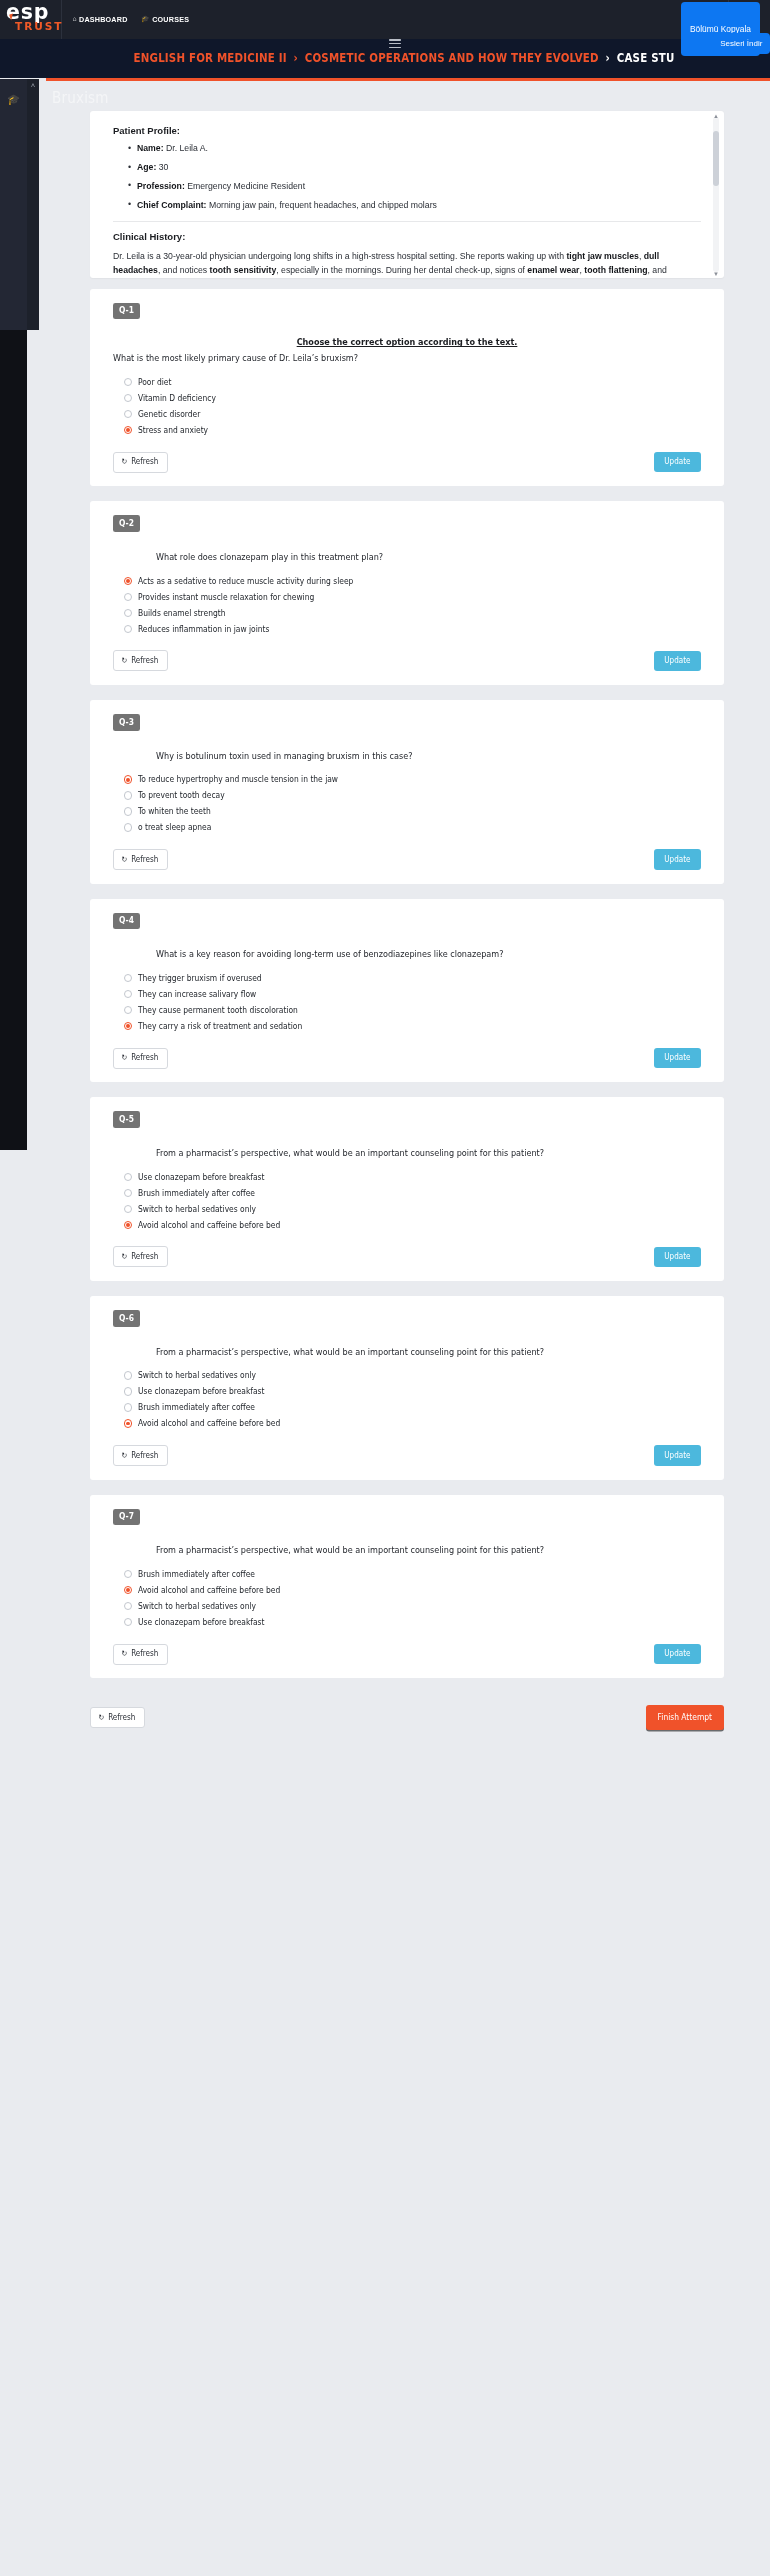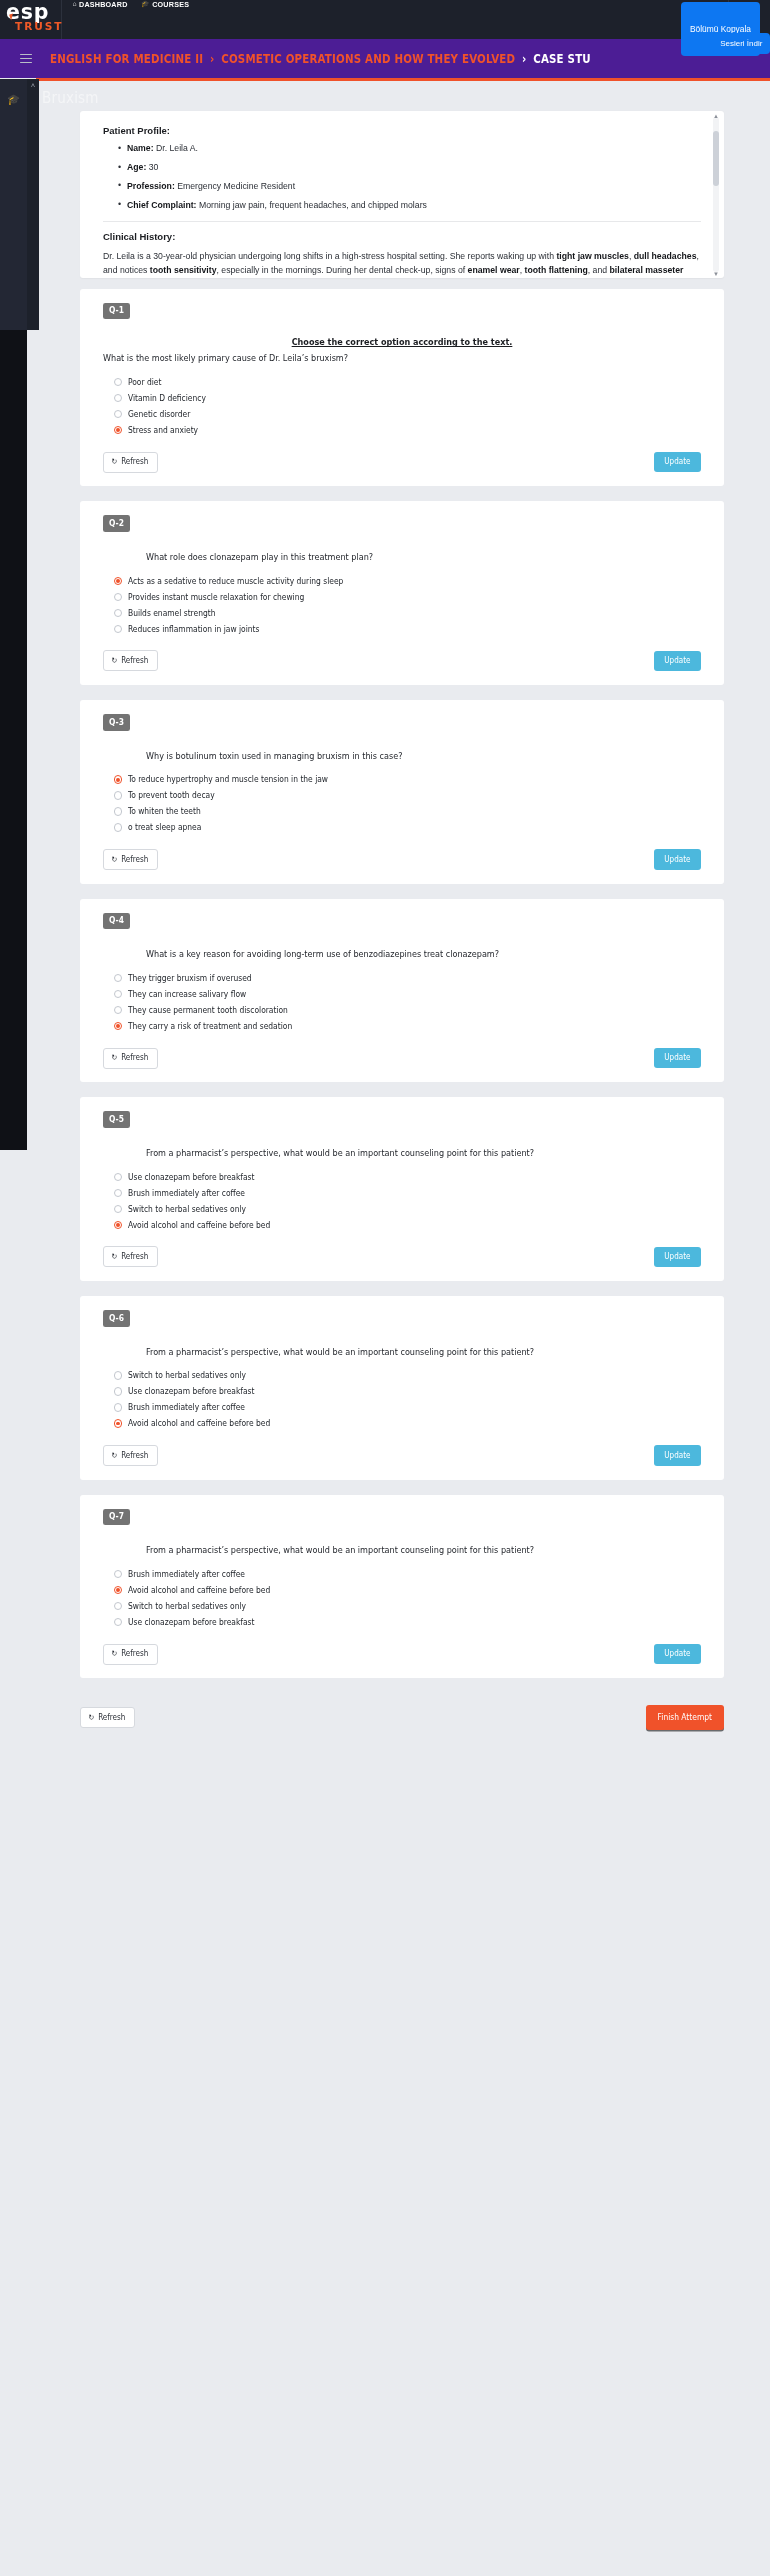--- a/index.html
+++ b/index.html
@@ -10,21 +10,21 @@
     -webkit-font-smoothing: antialiased;
   }
   body { position: relative; width: 770px; min-height: 2576px; overflow-x: hidden; }
 
   
   .navbar {
     position: relative;
     height: 39px;
     background: #1d212b;
     display: flex;
-    align-items: flex-start;
+    align-items: center;
     z-index: 30;
   }
   .brand {
     width: 61px;
     height: 39px;
     position: relative;
     flex: 0 0 61px;
     display: block;
   }
   .brand-esp {
@@ -121,25 +121,26 @@
     cursor: pointer;
     font-family: "Liberation Sans", sans-serif;
     z-index: 34;
     white-space: nowrap;
   }
 
   
   .crumbbar {
     position: relative;
     height: 39px;
-    background: #4c1d95;
+    background: #0f172a;
     display: flex;
     align-items: center;
     padding-left: 20px;
     z-index: 20;
+    flex-direction: column;
   }
   .hamburger {
     width: 12px;
     display: flex;
     flex-direction: column;
     gap: 2.3px;
     cursor: pointer;
     flex: 0 0 12px;
   }
   .hamburger span { display:block; height:1.5px; background:#b9bec7; border-radius:0.8px; }
@@ -200,21 +201,21 @@
     font-size: 7.6px;
     text-align: center;
     padding-top: 1.5px;
     cursor: pointer;
   }
 
   
   .page {
     position: relative;
     background: #e9ebef;
-    padding-left: 36px;
+    padding-left: 46px;
     min-height: 2458px;
     z-index: 5;
   }
   .orange-rule {
     height: 3px;
     background: #f0522a;
     margin-left: 0;
   }
   .page-title {
     color: #f4f5f7;
@@ -572,21 +573,21 @@
               <span class="opt-label">o treat sleep apnea</span>
             </label>
           </div><div class="qactions">
             <button class="btn-refresh">
               <span class="rico">↻</span>
               <span>Refresh</span>
             </button>
             <button class="btn-update">Update</button>
           </div></div>
         <div class="qsep"></div>
-        <div class="qcard"><div class="qbadge">Q-4</div><div class="q-text tight">What is a key reason for avoiding long-term use of benzodiazepines treat clonazepam?</div><div class="opts">
+        <div class="qcard"><div class="qbadge">Q-4</div><div class="q-text tight">What is a key reason for avoiding long-term use of benzodiazepines like clonazepam?</div><div class="opts">
             <label class="opt">
               <span class="radio"></span>
               <span class="opt-label">They trigger bruxism if overused</span>
             </label>
             <label class="opt">
               <span class="radio"></span>
               <span class="opt-label">They can increase salivary flow</span>
             </label>
             <label class="opt">
               <span class="radio"></span>

